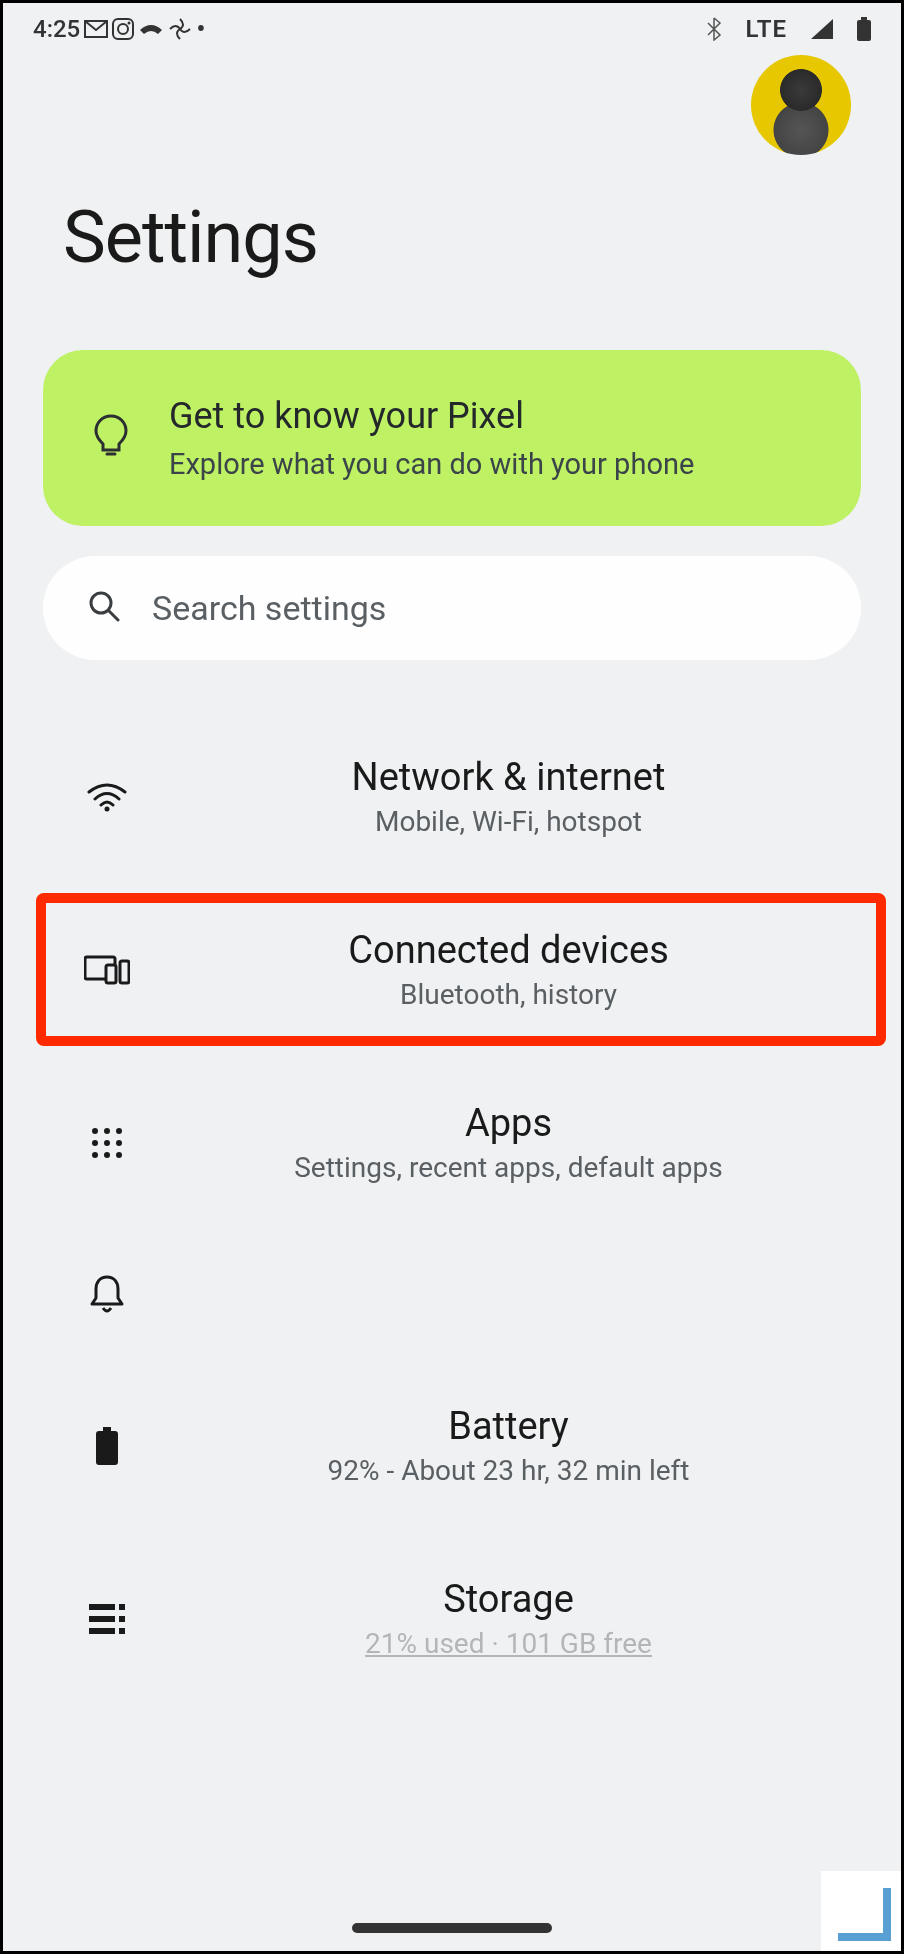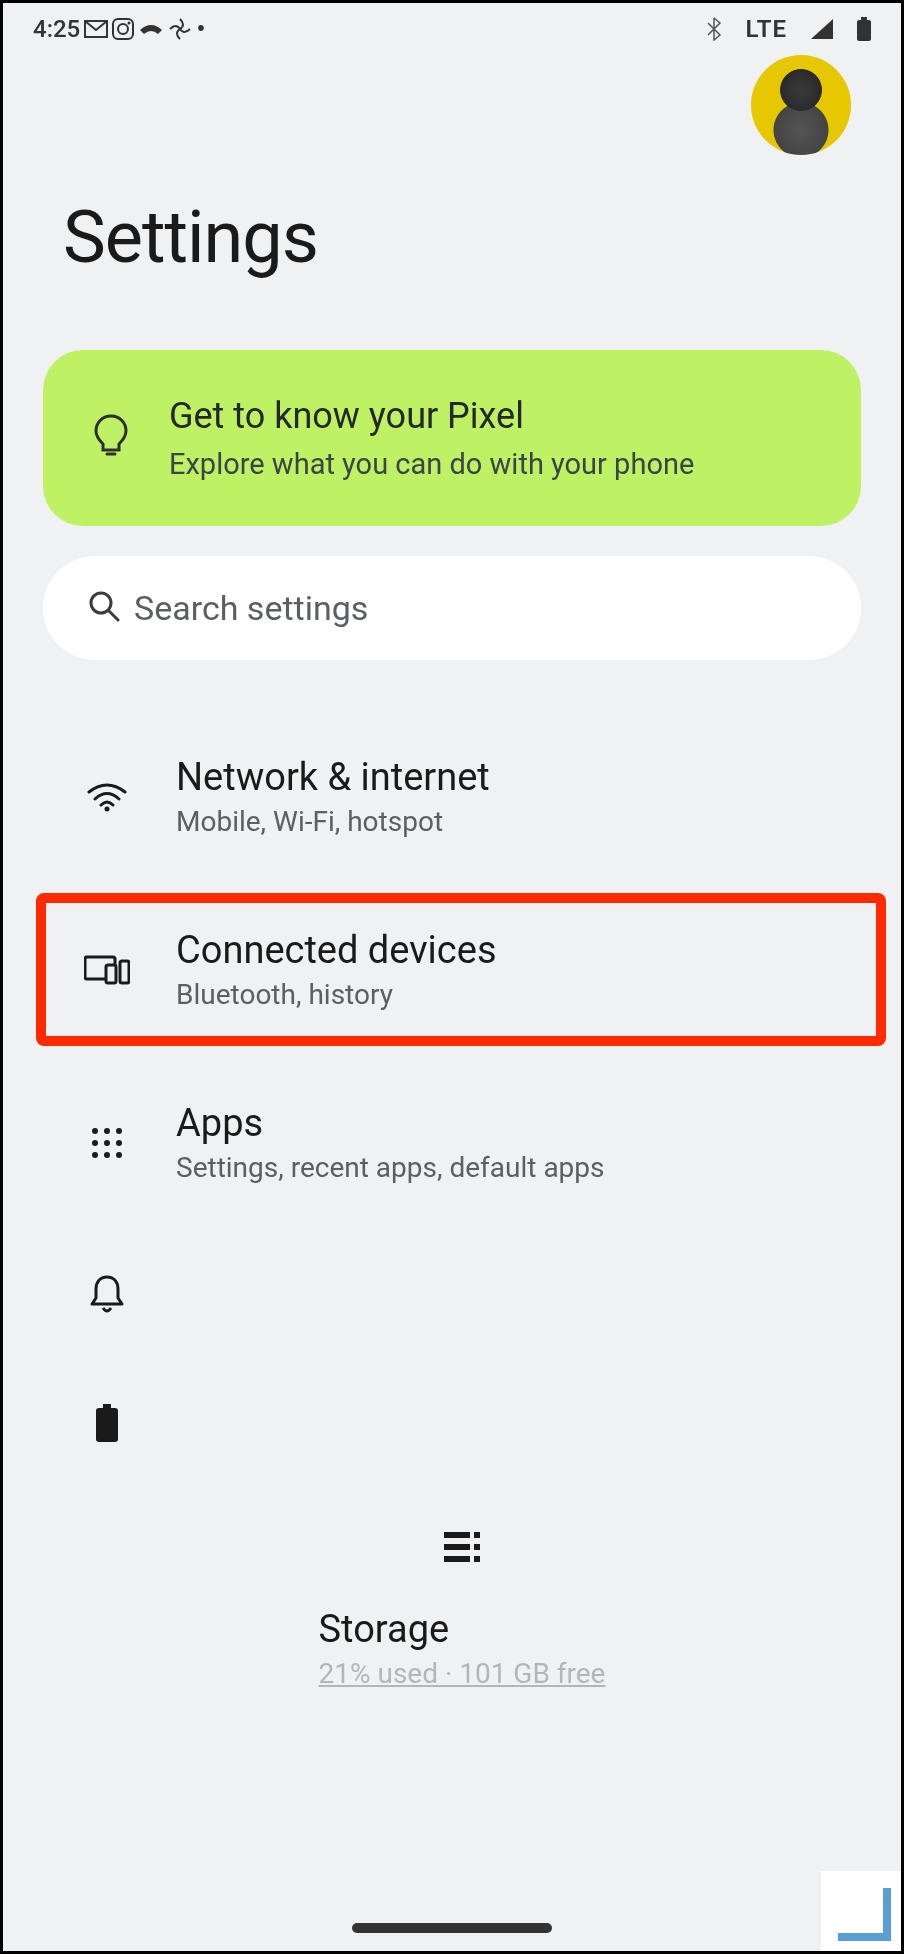--- a/index.html
+++ b/index.html
@@ -63,31 +63,32 @@
     .tip-title { font-size: 36px; color: #24282b; font-weight: 400; margin-bottom: 10px; }
     .tip-sub { font-size: 29px; color: #3b4448; }
 
     .search-bar {
       margin: 30px 40px 50px 40px;
       background: #fefefe;
       border-radius: 60px;
       padding: 32px 45px;
       display: flex;
       align-items: center;
-      gap: 14px;
+      gap: 32px;
     }
     .search-placeholder { font-size: 34px; color: #5a5f63; }
 
     .settings-list { padding: 0 0; }
     .setting-item {
       display: flex;
       align-items: center;
       gap: 45px;
       padding: 45px 60px 45px 80px;
       position: relative;
+      text-align: center;
     }
     .setting-icon {
       width: 48px;
       display: flex;
       align-items: center;
       justify-content: center;
       flex-shrink: 0;
     }
     .setting-text { flex: 1; }
     .setting-title { font-size: 38px; color: #1a1a1a; margin-bottom: 6px; }
@@ -269,23 +270,27 @@
     </span>
   </div>
 
   <div class="setting-item">
     <span class="setting-icon">
       <svg width="22" height="38" viewBox="0 0 22 38">
           <rect x="7" y="0" width="8" height="4" fill="#1a1a1a"></rect>
           <rect x="0" y="4" width="22" height="34" rx="3" fill="#1a1a1a"></rect>
         </svg>
     </span>
-  </div>
-
-  <div class="setting-item" style="padding-bottom:0;flex-direction:column;">
+    <div class="setting-text">
+      <div class="setting-title">Battery</div>
+      <div class="setting-sub">92% - About 23 hr, 32 min left</div>
+    </div>
+  </div>
+
+  <div class="setting-item" style="padding-bottom:0;">
     <span class="setting-icon">
       <svg width="36" height="30" viewBox="0 0 36 30">
           <rect x="0" y="0" width="26" height="6" fill="#1a1a1a"></rect>
           <rect x="30" y="0" width="6" height="6" fill="#1a1a1a"></rect>
           <rect x="0" y="12" width="26" height="6" fill="#1a1a1a"></rect>
           <rect x="30" y="12" width="6" height="6" fill="#1a1a1a"></rect>
           <rect x="0" y="24" width="26" height="6" fill="#1a1a1a"></rect>
           <rect x="30" y="24" width="6" height="6" fill="#1a1a1a"></rect>
         </svg>
     </span>

